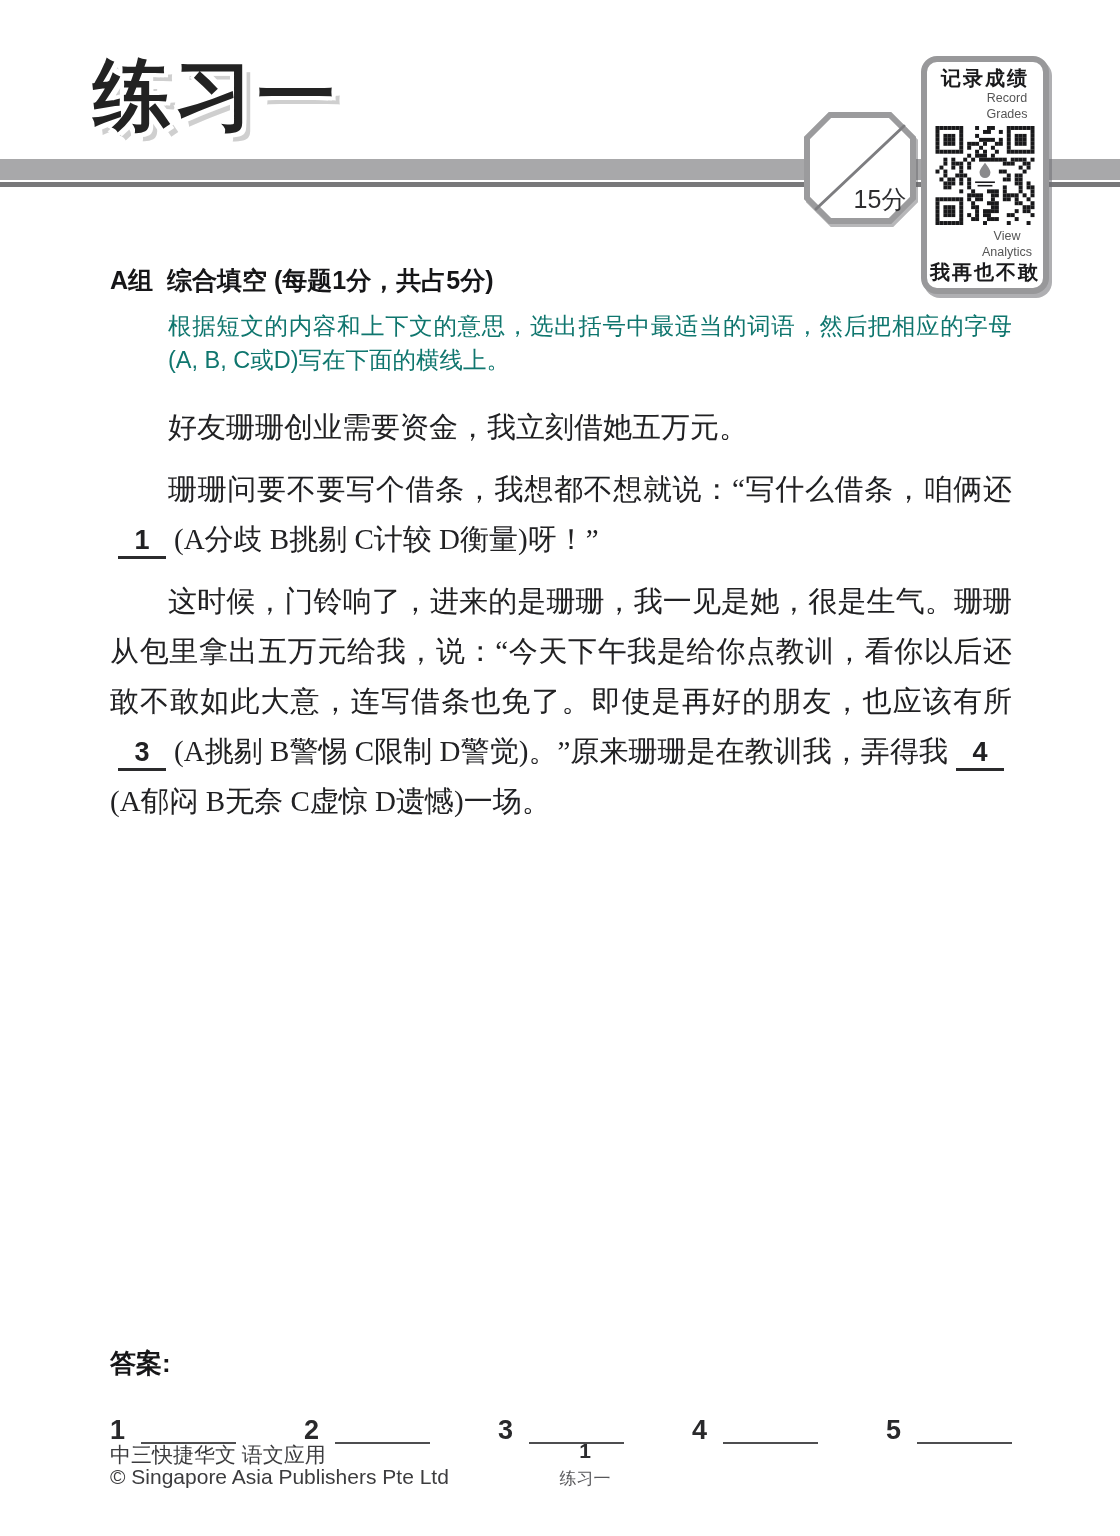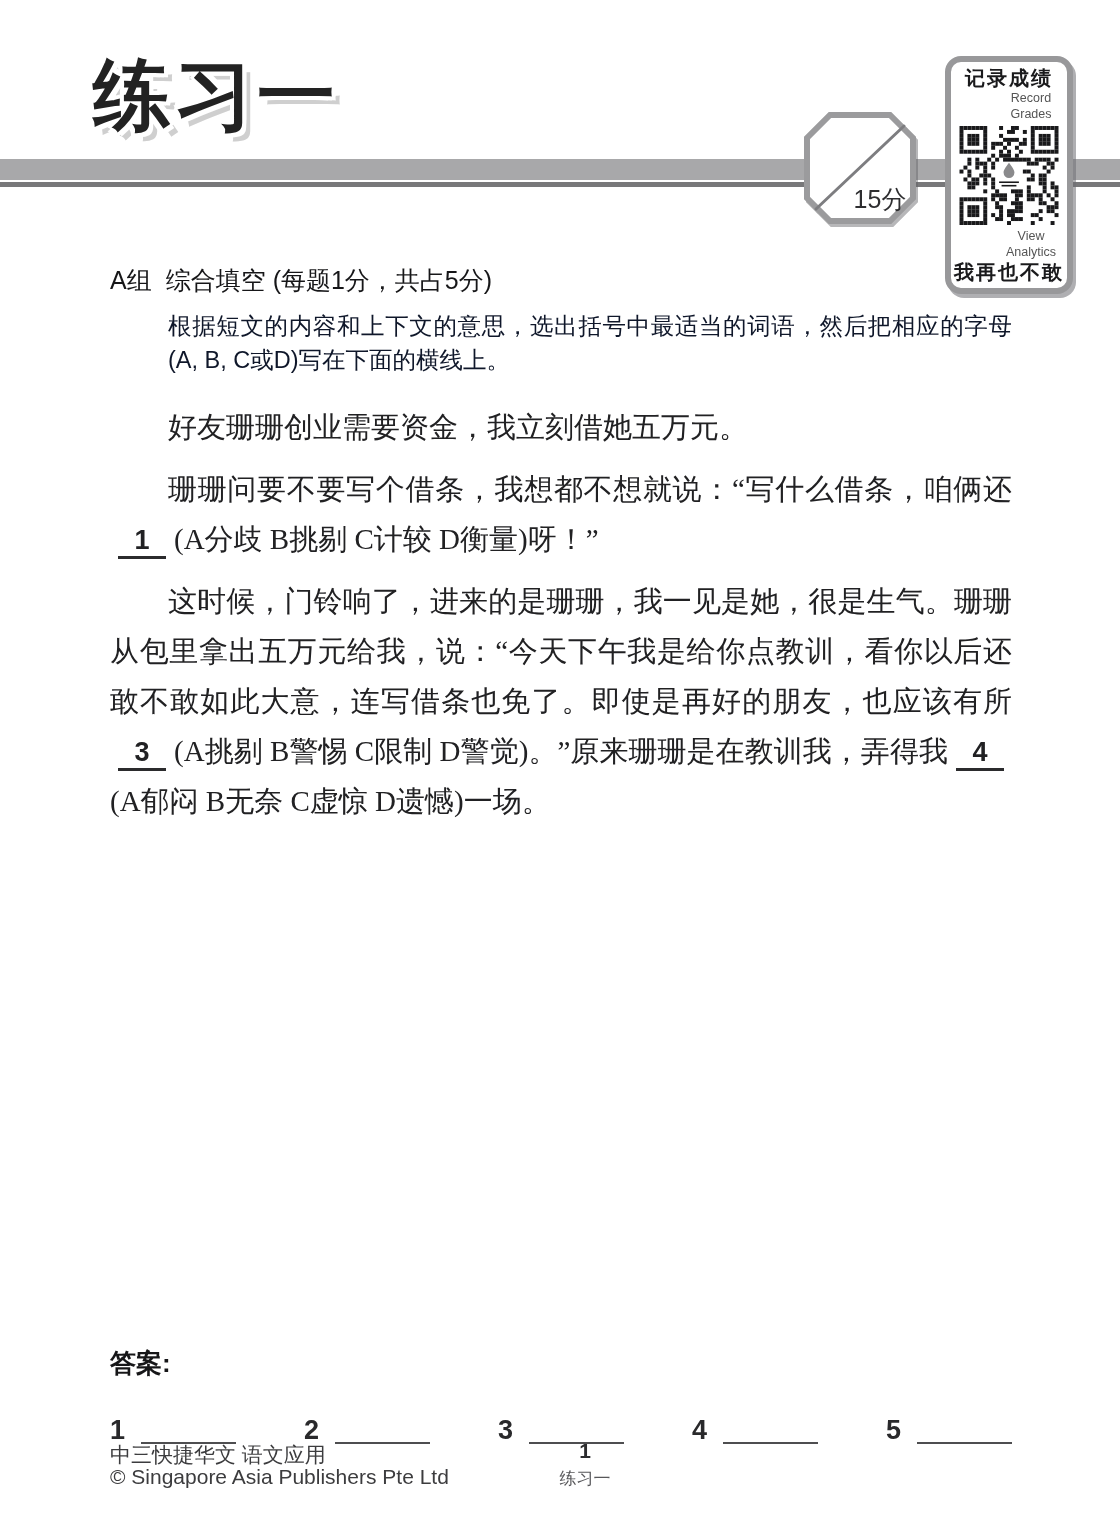--- a/index.html
+++ b/index.html
@@ -39,33 +39,33 @@
   .score-box text{
     font-family:"Liberation Sans","DejaVu Sans",sans-serif;
     font-size:25px;fill:#2e2e30;
   }
   
   .qr-panel{
     position:absolute;left:921px;top:56px;width:128px;height:238px;z-index:2;
     background:#fff;border:6px solid var(--box-border);border-radius:16px;
     box-shadow:3px 4px 0 rgba(110,110,115,.55);
     display:flex;flex-direction:column;align-items:center;justify-content:center;
-    padding:4px 2px;text-align:center;margin-left:24px;
+    padding:4px 2px;text-align:center;
   }
   .qr-zh{font-size:20px;font-weight:bold;letter-spacing:2px;color:#1a1a1c;line-height:1.2;}
   .qr-en{font-size:12.5px;color:#555;line-height:1.3;padding-left:44px;}
   .qr-svg{width:102px;height:102px;margin:3px 0;}
   .qr-svg rect{fill:#19191b;}
   
   .section-block{position:absolute;left:110px;top:264px;width:902px;z-index:3;}
-  .section-heading{font-size:25px;font-weight:normal;color:#161618;}
+  .section-heading{font-size:25px;font-weight:bold;color:#161618;}
   .section-heading .grp{margin-right:14px;}
   .instructions{
     margin:12px 0 0 58px;width:844px;
-    font-size:23.5px;line-height:34px;color:#0f172a;text-align:justify;
+    font-size:23.5px;line-height:34px;color:#0f766e;text-align:justify;
   }
   
   .passage{
     position:absolute;left:110px;top:402px;width:902px;z-index:3;
     font-family:"Liberation Serif","DejaVu Serif",serif;
     font-size:29px;line-height:50px;color:#212123;text-align:justify;
   }
   .passage p{text-indent:2em;margin-bottom:12px;}
   .blank{
     display:inline-block;min-width:48px;padding:0 3px;margin:0 8px;

